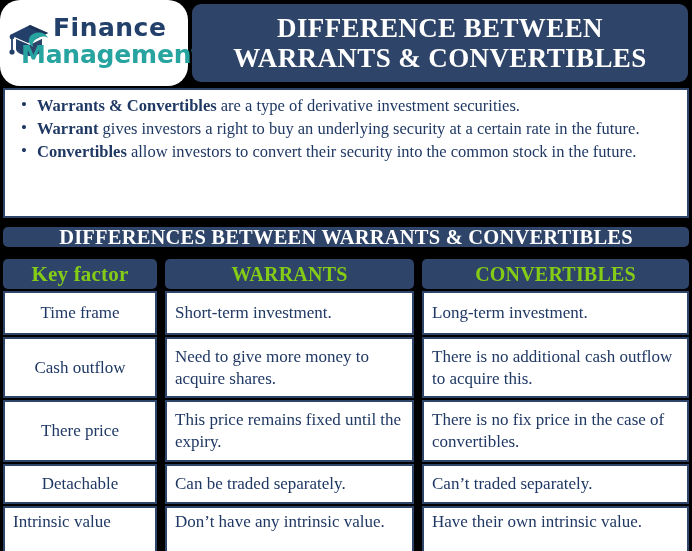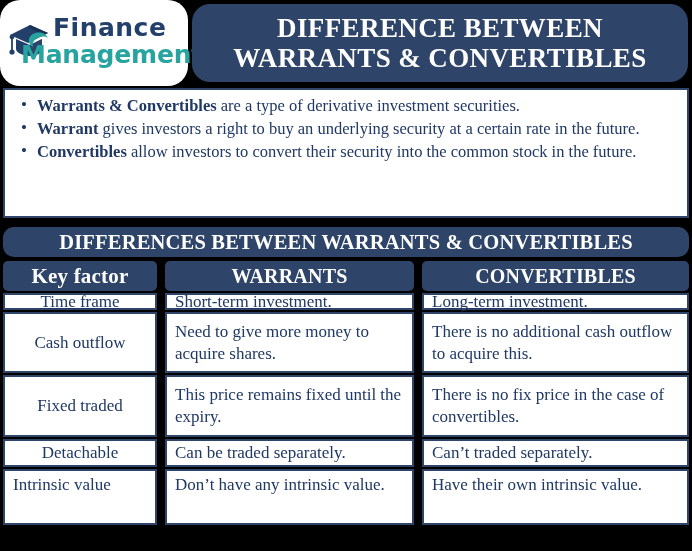--- a/index.html
+++ b/index.html
@@ -74,21 +74,21 @@
     letter-spacing: -0.2px;
     margin-top: 2px;
     margin-left: -32px;
   }
 
   .title-banner {
     flex: 1 1 auto;
     margin: 4px 4px 0 4px;
     height: 78px;
     background: #2E4468;
-    border-radius: 18px;
+    border-radius: 9px;
     color: #ffffff;
     display: flex;
     flex-direction: column;
     align-items: center;
     justify-content: center;
     font-weight: bold;
     font-size: 27px;
     line-height: 1.12;
     letter-spacing: 0.4px;
     text-align: center;
@@ -128,24 +128,24 @@
     font-size: 17px;
     color: #1F3864;
   }
 
   .bullet-item b {
     font-weight: bold;
   }
 
   
   .section-bar {
-    margin: 4px 3px 4px 3px;
-    height: 30px;
+    margin: 4px 3px 12px 3px;
+    height: 20px;
     background: #2E4468;
-    border-radius: 11px;
+    border-radius: 5px;
     color: #ffffff;
     font-weight: bold;
     font-size: 20.5px;
     display: flex;
     align-items: center;
     justify-content: center;
     letter-spacing: 0.2px;
     box-sizing: border-box;
   }
 
@@ -159,21 +159,21 @@
     gap: 8px;
     margin-bottom: 2px;
   }
 
   .col1 { flex: 0 0 154px; }
   .col2 { flex: 0 0 249px; }
   .col3 { flex: 1 1 auto; }
 
   .hcell {
     background: #2E4468;
-    color: #ffffff;
+    color: #84cc16;
     border-radius: 5px;
     height: 30px;
     display: flex;
     align-items: center;
     justify-content: center;
     font-weight: bold;
     font-size: 20px;
     letter-spacing: 0.2px;
     box-sizing: border-box;
   }
@@ -196,24 +196,24 @@
     justify-content: center;
     text-align: center;
   }
 
   .cell.topleft {
     align-items: flex-start;
     justify-content: flex-start;
     text-align: left;
   }
 
-  .r-h1 { height: 17px; text-decoration: underline; }
+  .r-h1 { height: 44px; }
   .r-h2 { height: 61px; }
   .r-h3 { height: 62px; }
-  .r-h4 { height: 28px; }
+  .r-h4 { height: 40px; }
   .r-h5 { height: 56px; }
 </style>
 </head>
 <body>
 
 <div class="infographic">
 
   <div class="header-strip">
 
     <div class="logo-block">
@@ -270,21 +270,21 @@
       <div class="cell col3 r-h1">Long-term investment.</div>
     </div>
 
     <div class="trow">
       <div class="cell center col1 r-h2">Cash outflow</div>
       <div class="cell col2 r-h2">Need to give more money to acquire shares.</div>
       <div class="cell col3 r-h2">There is no additional cash outflow to acquire this.</div>
     </div>
 
     <div class="trow">
-      <div class="cell center col1 r-h3">Fixed traded</div>
+      <div class="cell center col1 r-h3">There price</div>
       <div class="cell col2 r-h3">This price remains fixed until the expiry.</div>
       <div class="cell col3 r-h3">There is no fix price in the case of convertibles.</div>
     </div>
 
     <div class="trow">
       <div class="cell center col1 r-h4">Detachable</div>
       <div class="cell col2 r-h4">Can be traded separately.</div>
       <div class="cell col3 r-h4">Can’t traded separately.</div>
     </div>
 

